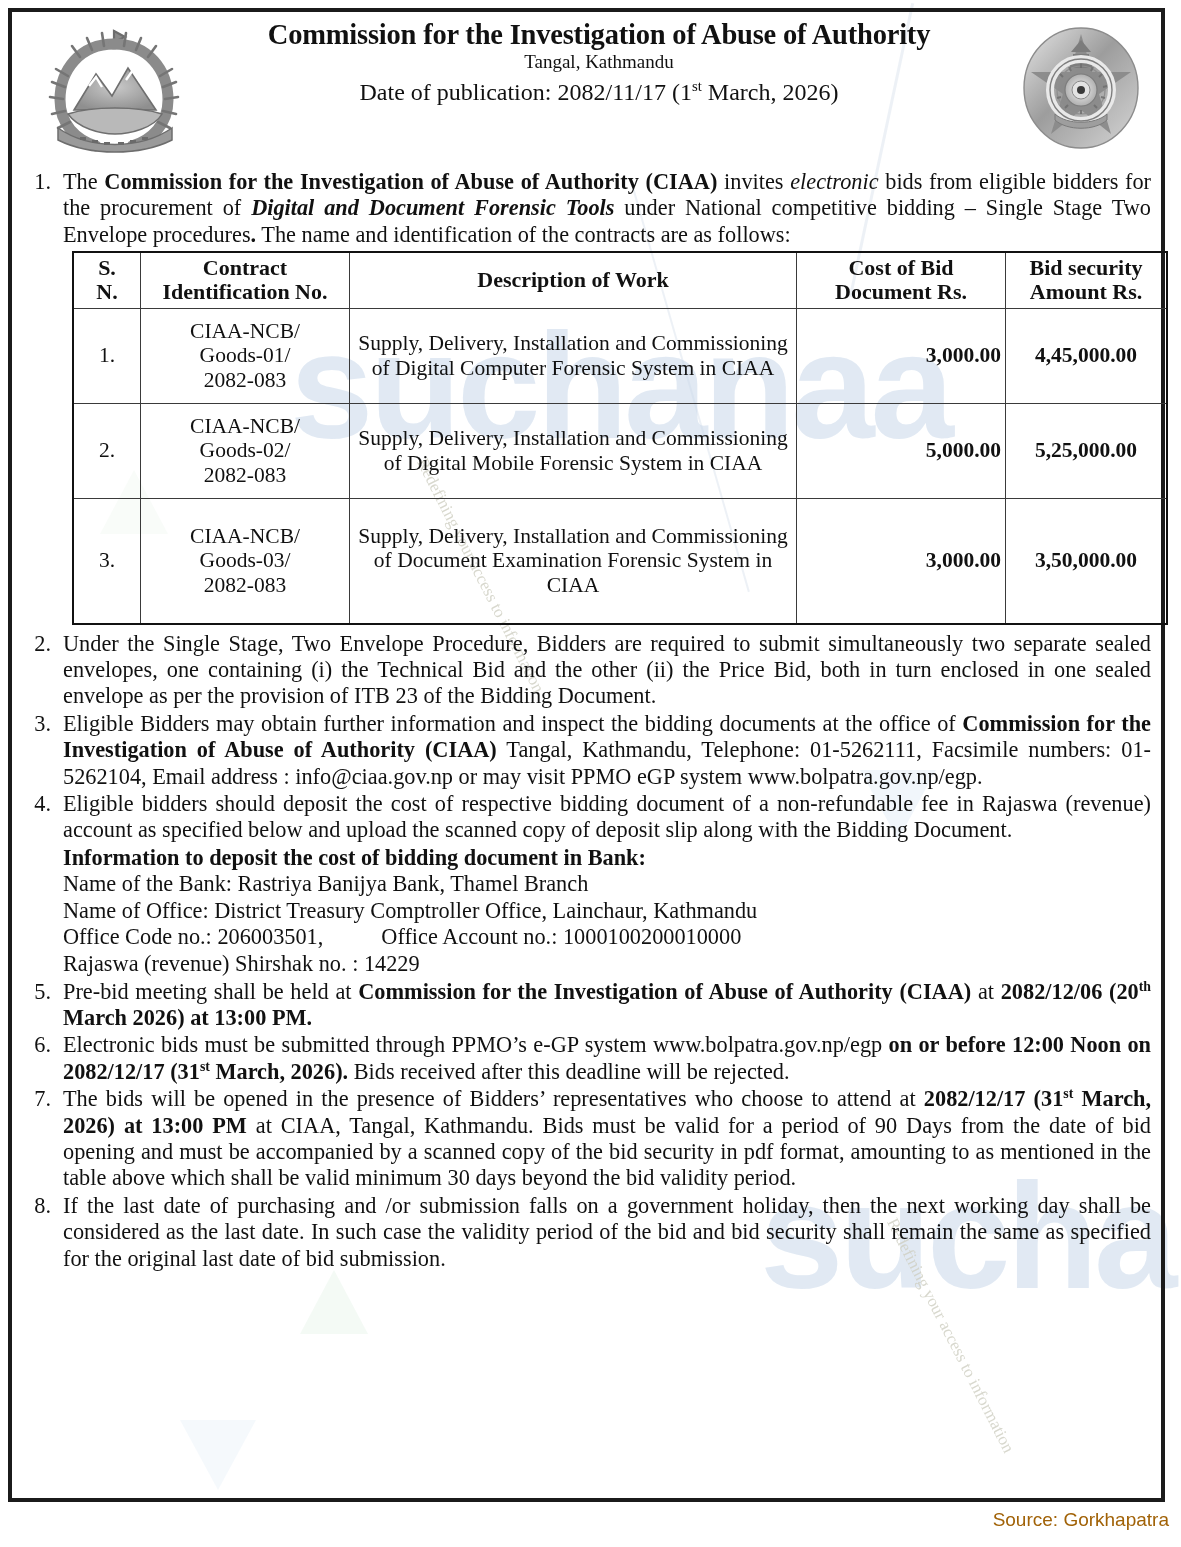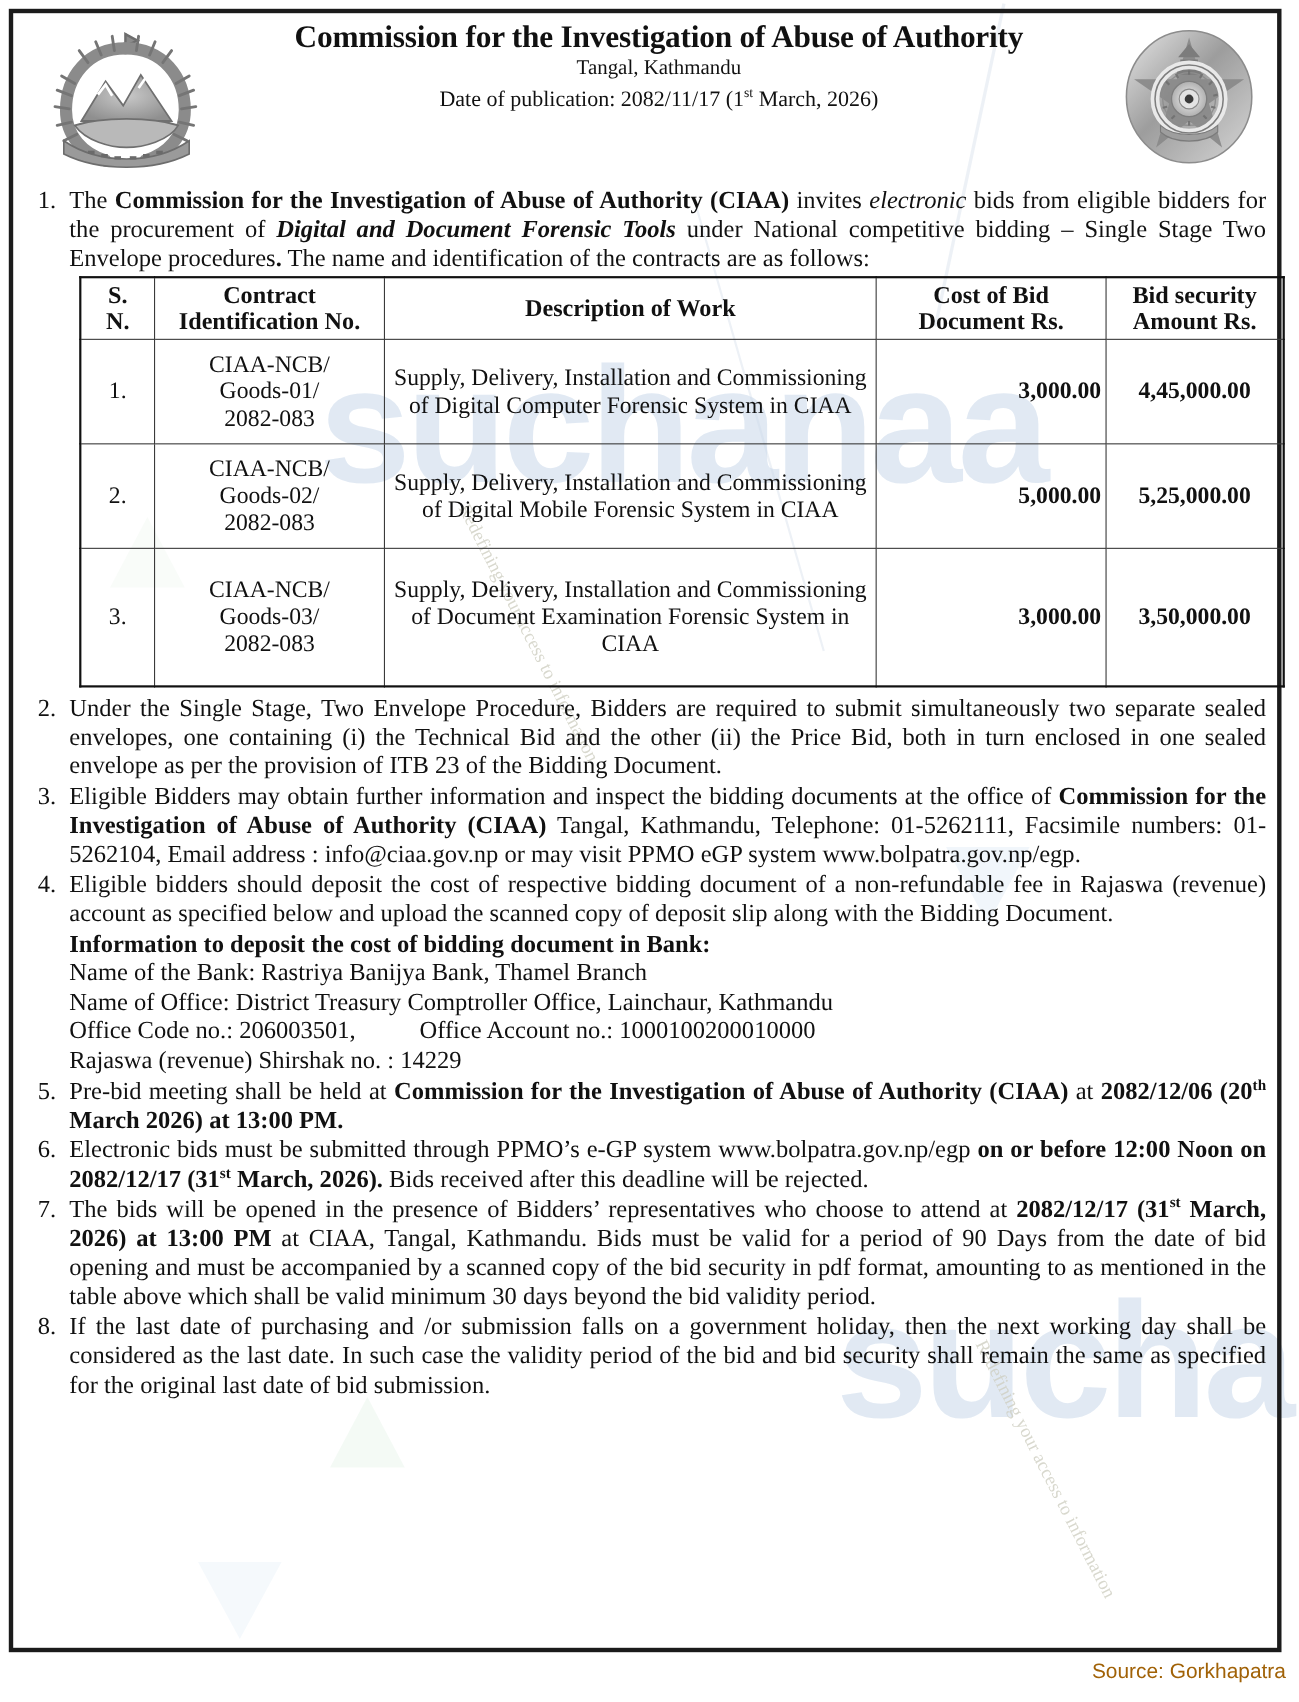--- a/index.html
+++ b/index.html
@@ -47,21 +47,21 @@
   .hdr-center{margin:0 150px 0 175px;text-align:center;}
   .org-title{
     font-size:28.5px;font-weight:bold;line-height:1.04;letter-spacing:-.2px;
     margin-top:4px;
   }
   .org-sub{font-size:19px;line-height:1.12;margin-top:1px;}
   .banner{
     background:#1d1d1d;color:#fff;font-size:27px;font-weight:bold;
     line-height:1.0;padding:9px 0 11px 0;margin:6px 0 0 0;letter-spacing:.2px;
   }
-  .pubdate{font-size:20px;margin-top:7px;line-height:1.1;}
+  .pubdate{font-size:24px;margin-top:7px;line-height:1.1;}
   sup{font-size:.62em;vertical-align:super;line-height:0;}
 
   
   .body-area{position:relative;}
   .item{
     display:flex;align-items:flex-start;
     font-size:22.3px;line-height:1.185;margin-top:1px;
   }
   .num{width:41px;flex:0 0 41px;text-align:right;padding-right:12px;box-sizing:border-box;}
   .txt{flex:1;text-align:justify;text-justify:inter-word;}

